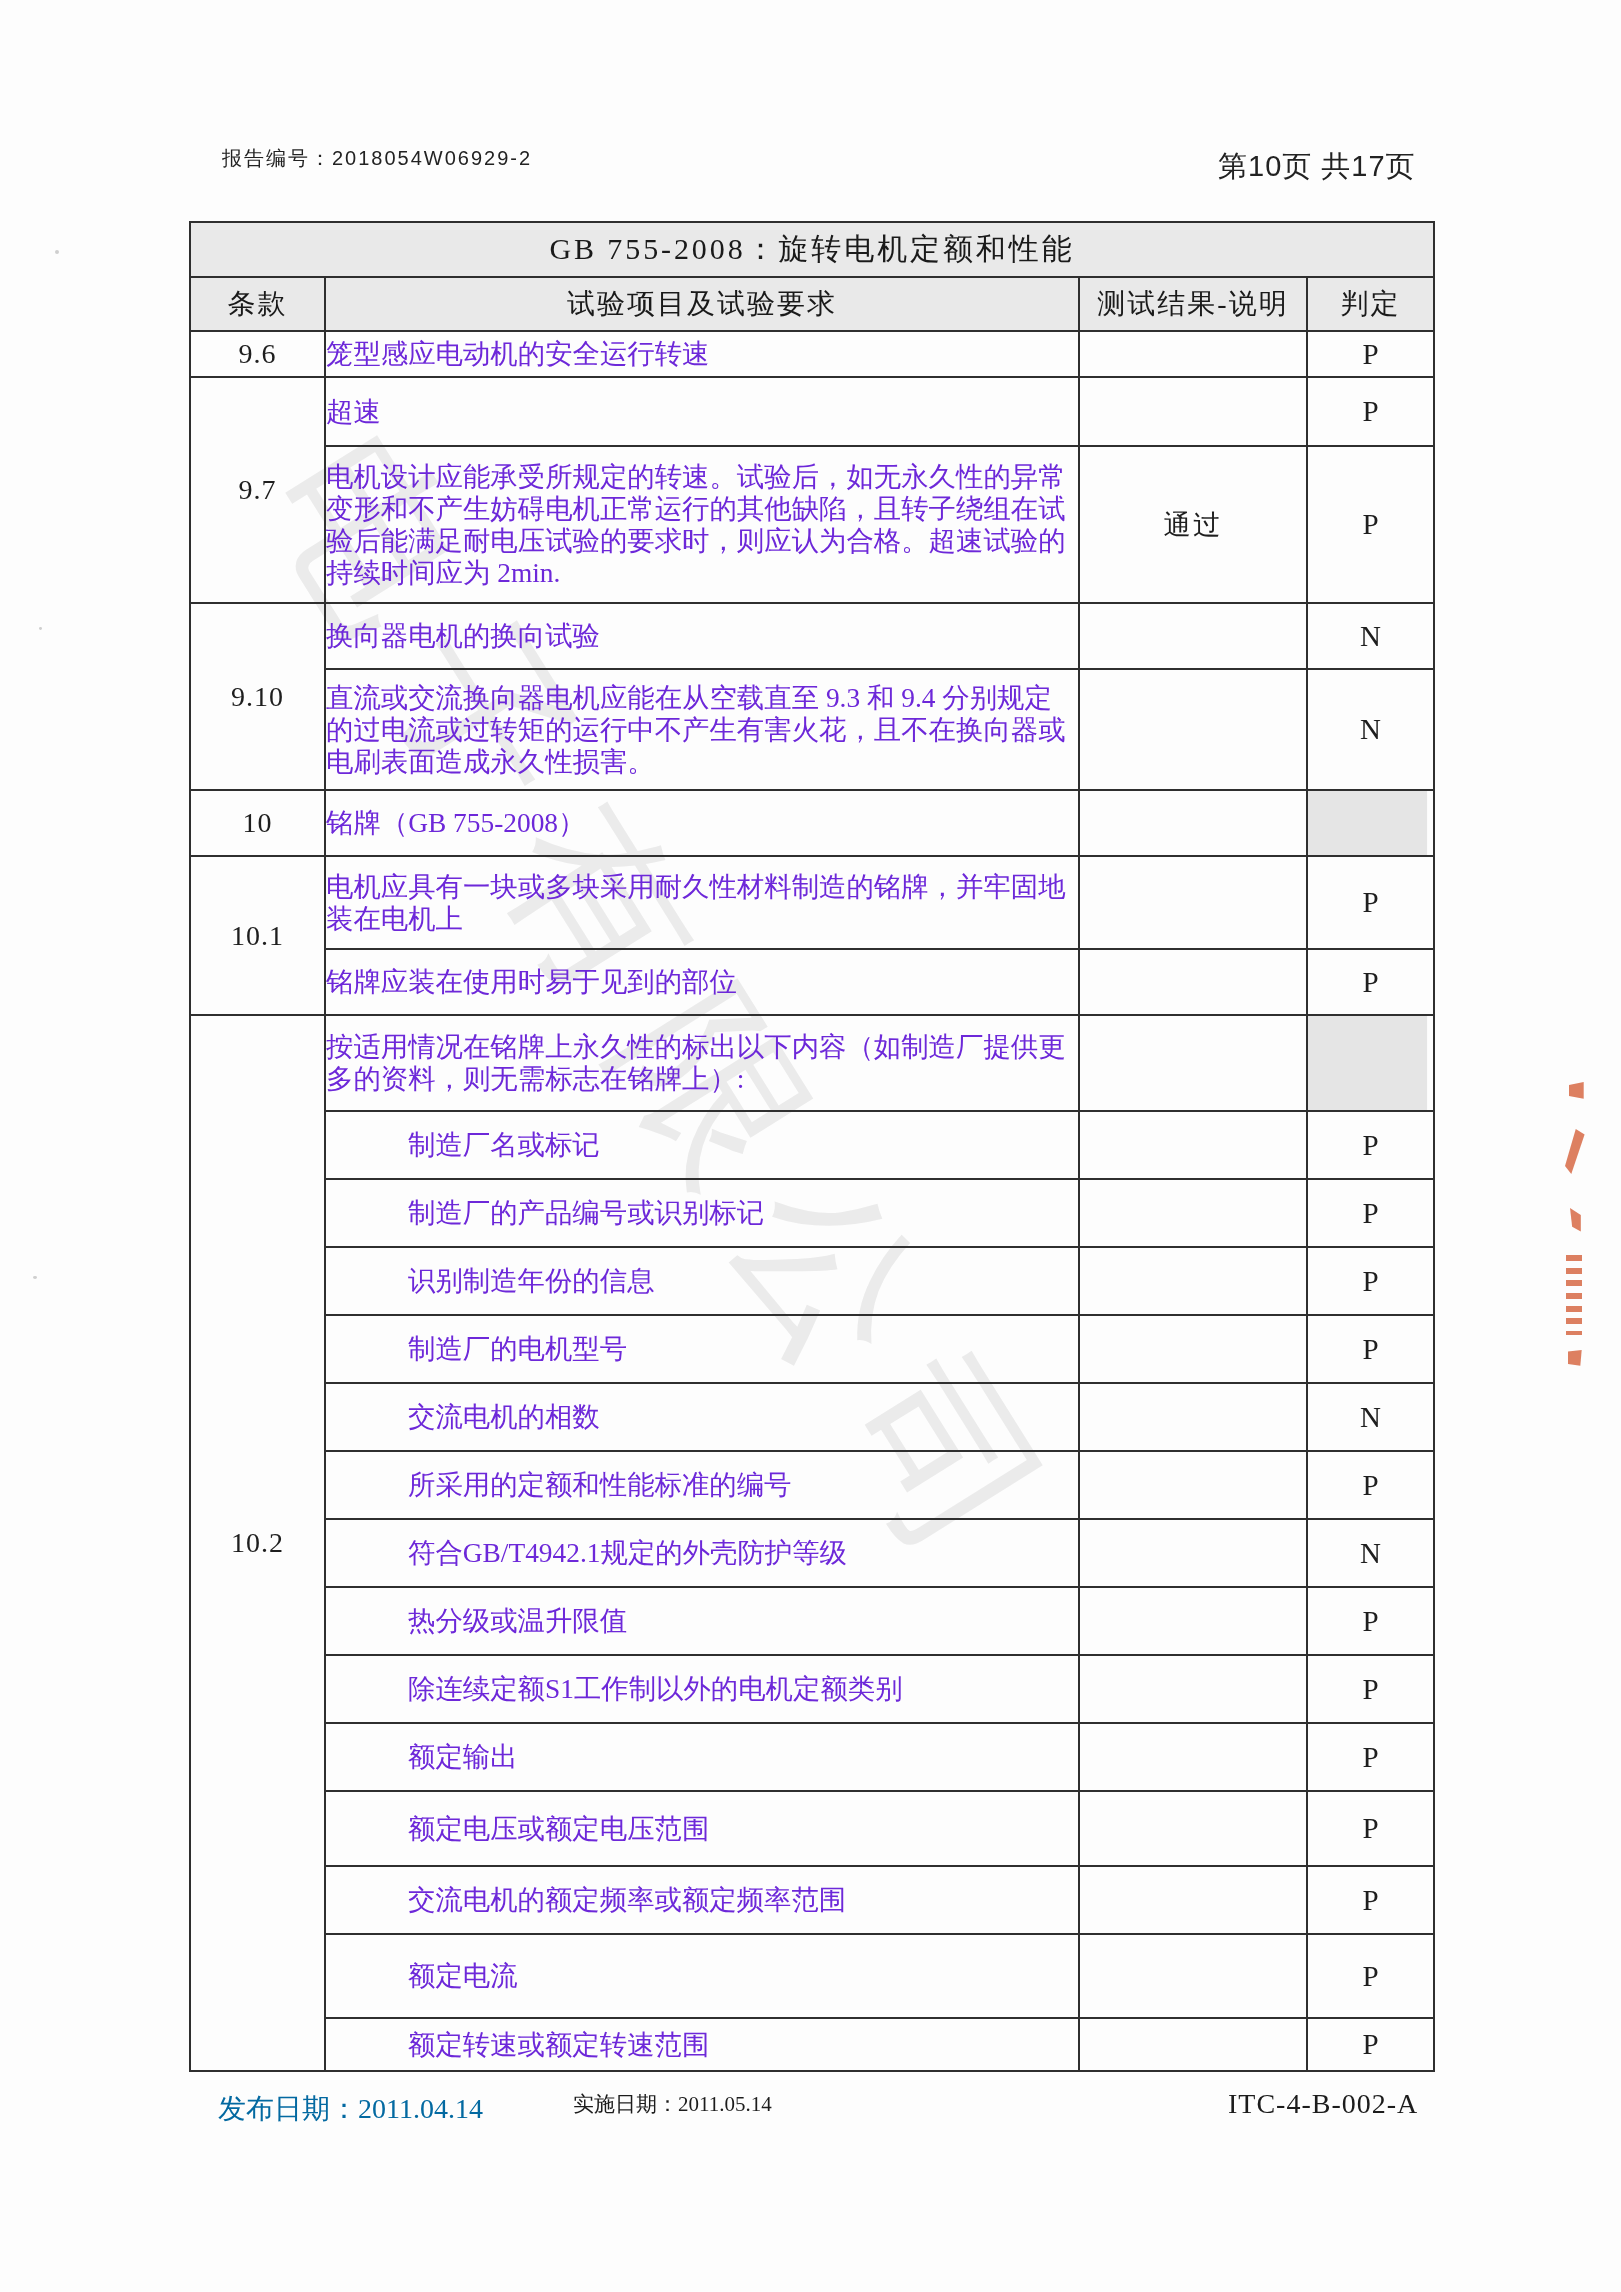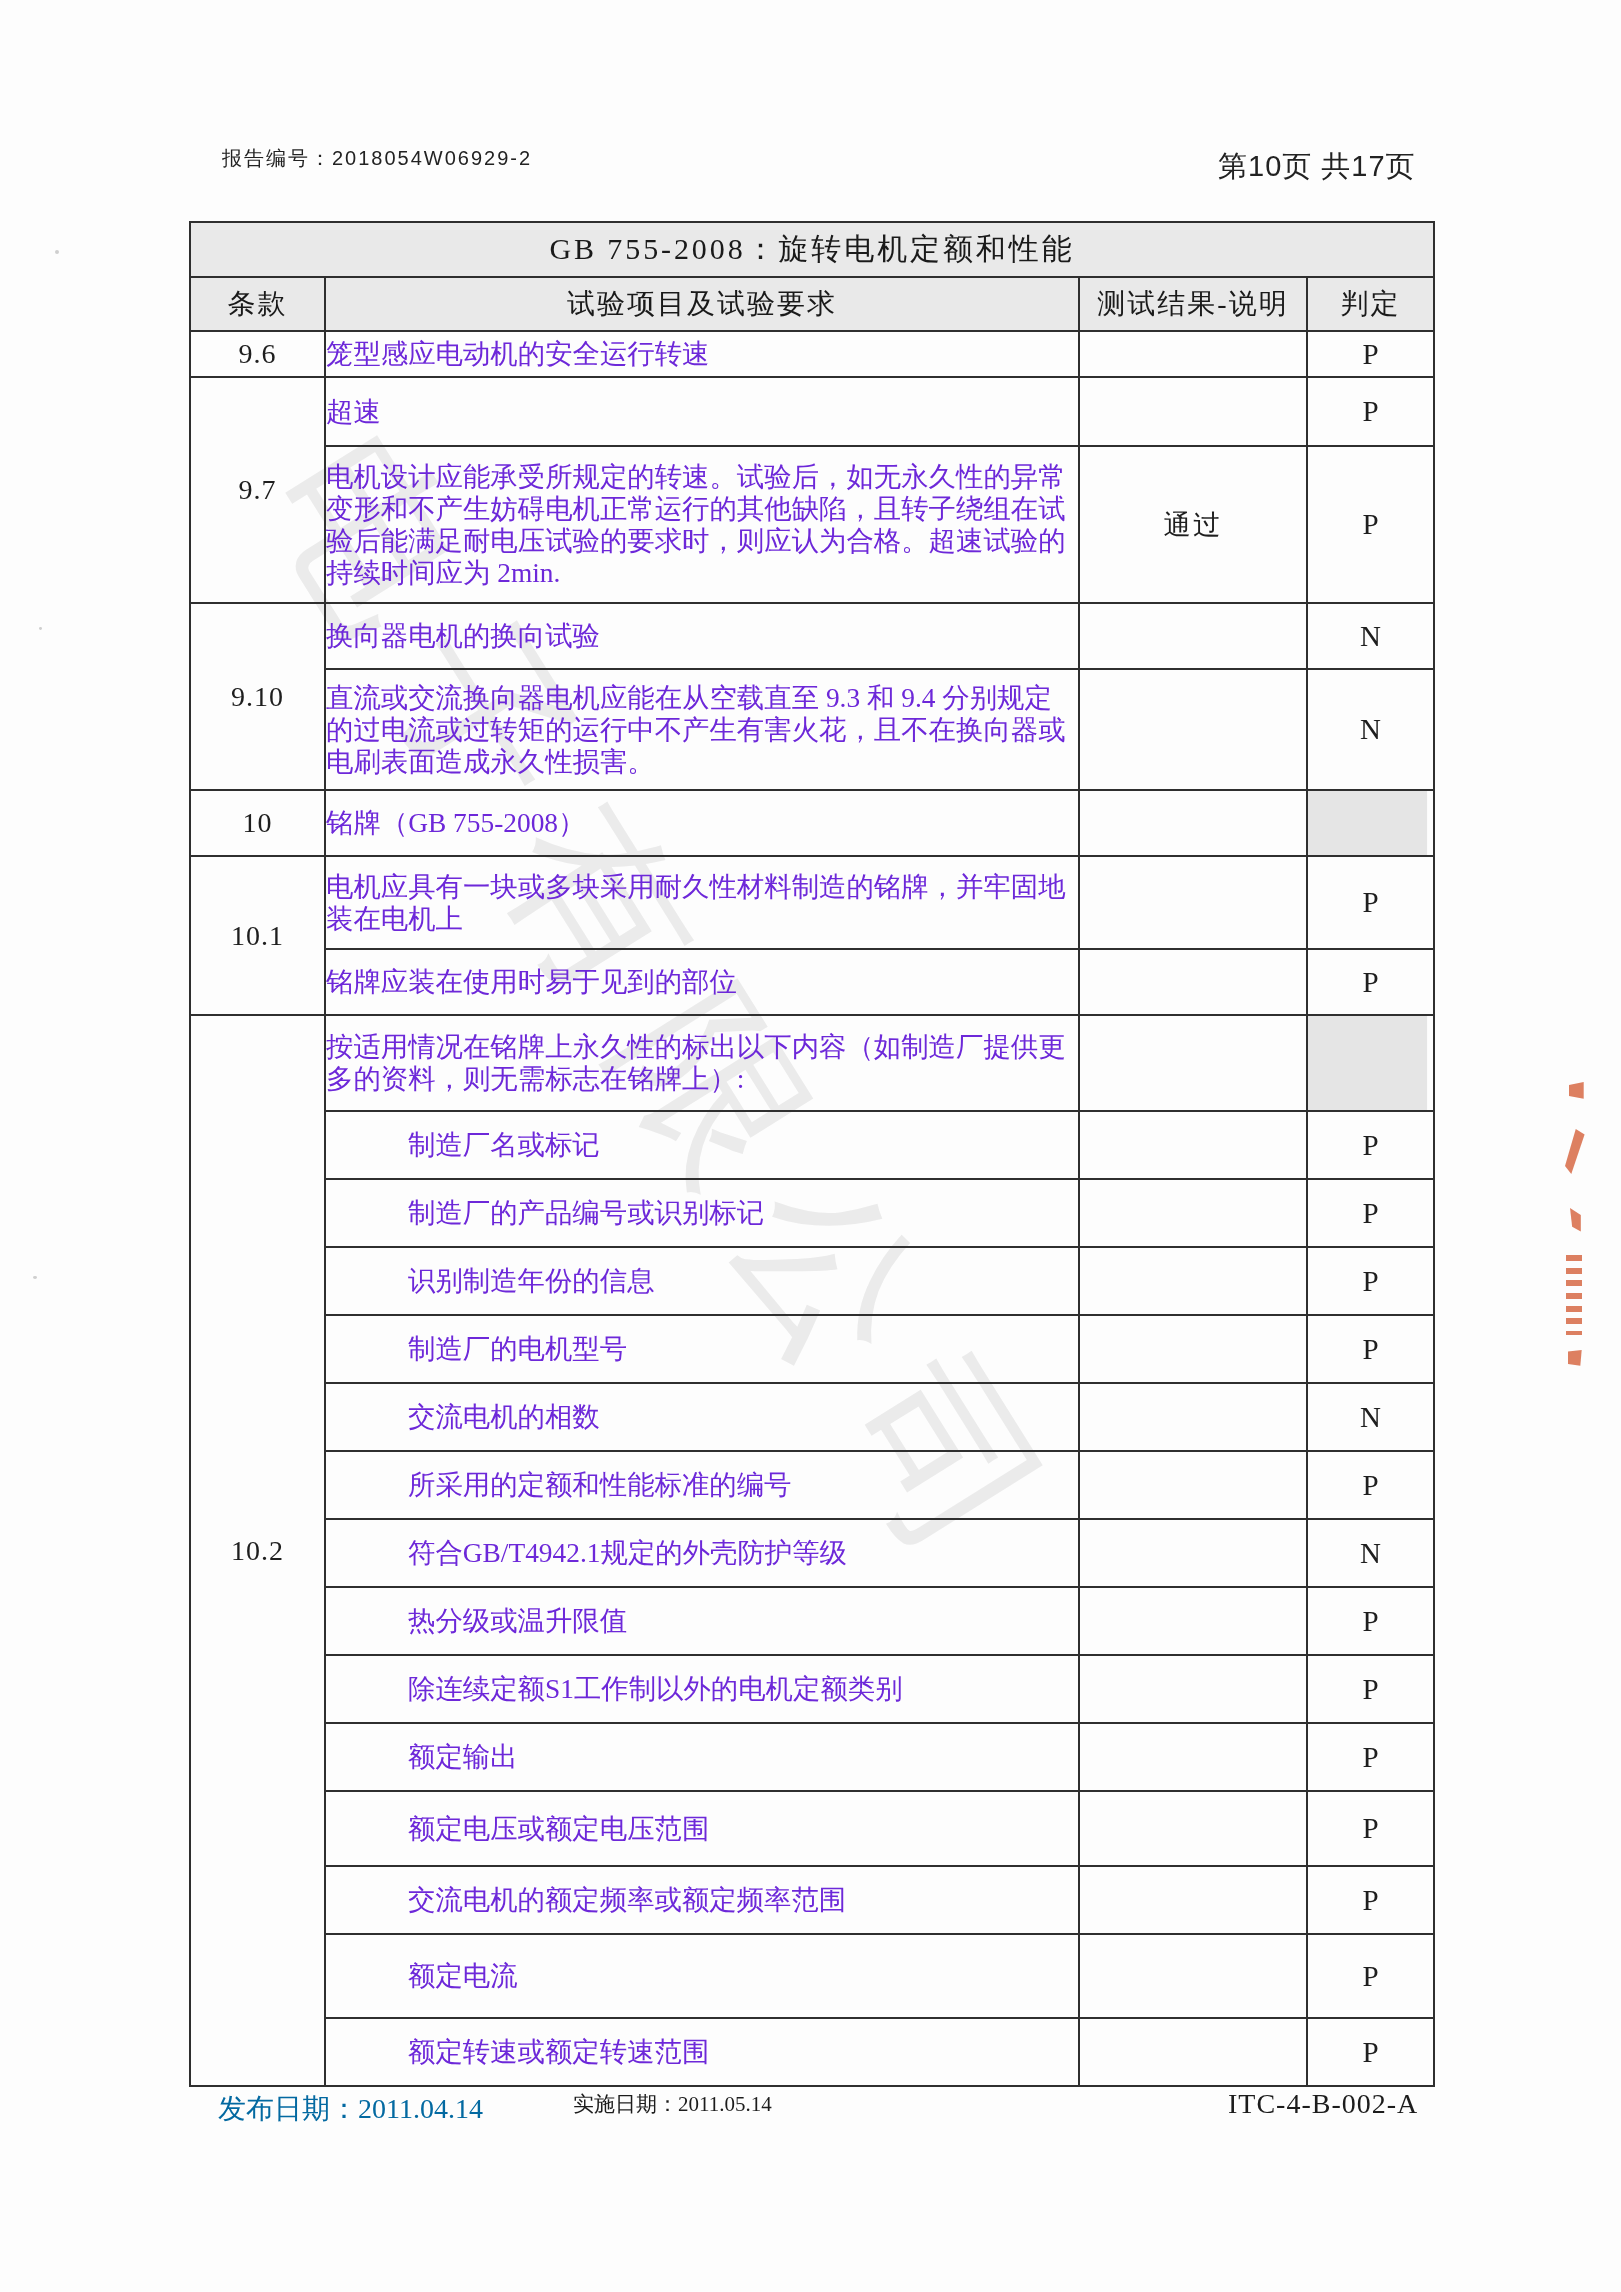--- a/index.html
+++ b/index.html
@@ -201,21 +201,21 @@
         <tr class="sep-minor" style="height: 68px;">
           <td class="item indent">交流电机的额定频率或额定频率范围</td>
           <td class="result"></td>
           <td class="verdict">P</td>
         </tr>
         <tr class="sep-minor" style="height: 84px;">
           <td class="item indent">额定电流</td>
           <td class="result"></td>
           <td class="verdict">P</td>
         </tr>
-        <tr class="sep-minor" style="height: 68px;">
+        <tr class="sep-minor" style="height: 53px;">
           <td class="item indent">额定转速或额定转速范围</td>
           <td class="result"></td>
           <td class="verdict">P</td>
         </tr>
       </tbody>
   </table>
 
   <div class="stamp-frag f1"></div>
   <div class="stamp-frag f2"></div>
   <div class="stamp-frag f3"></div>

